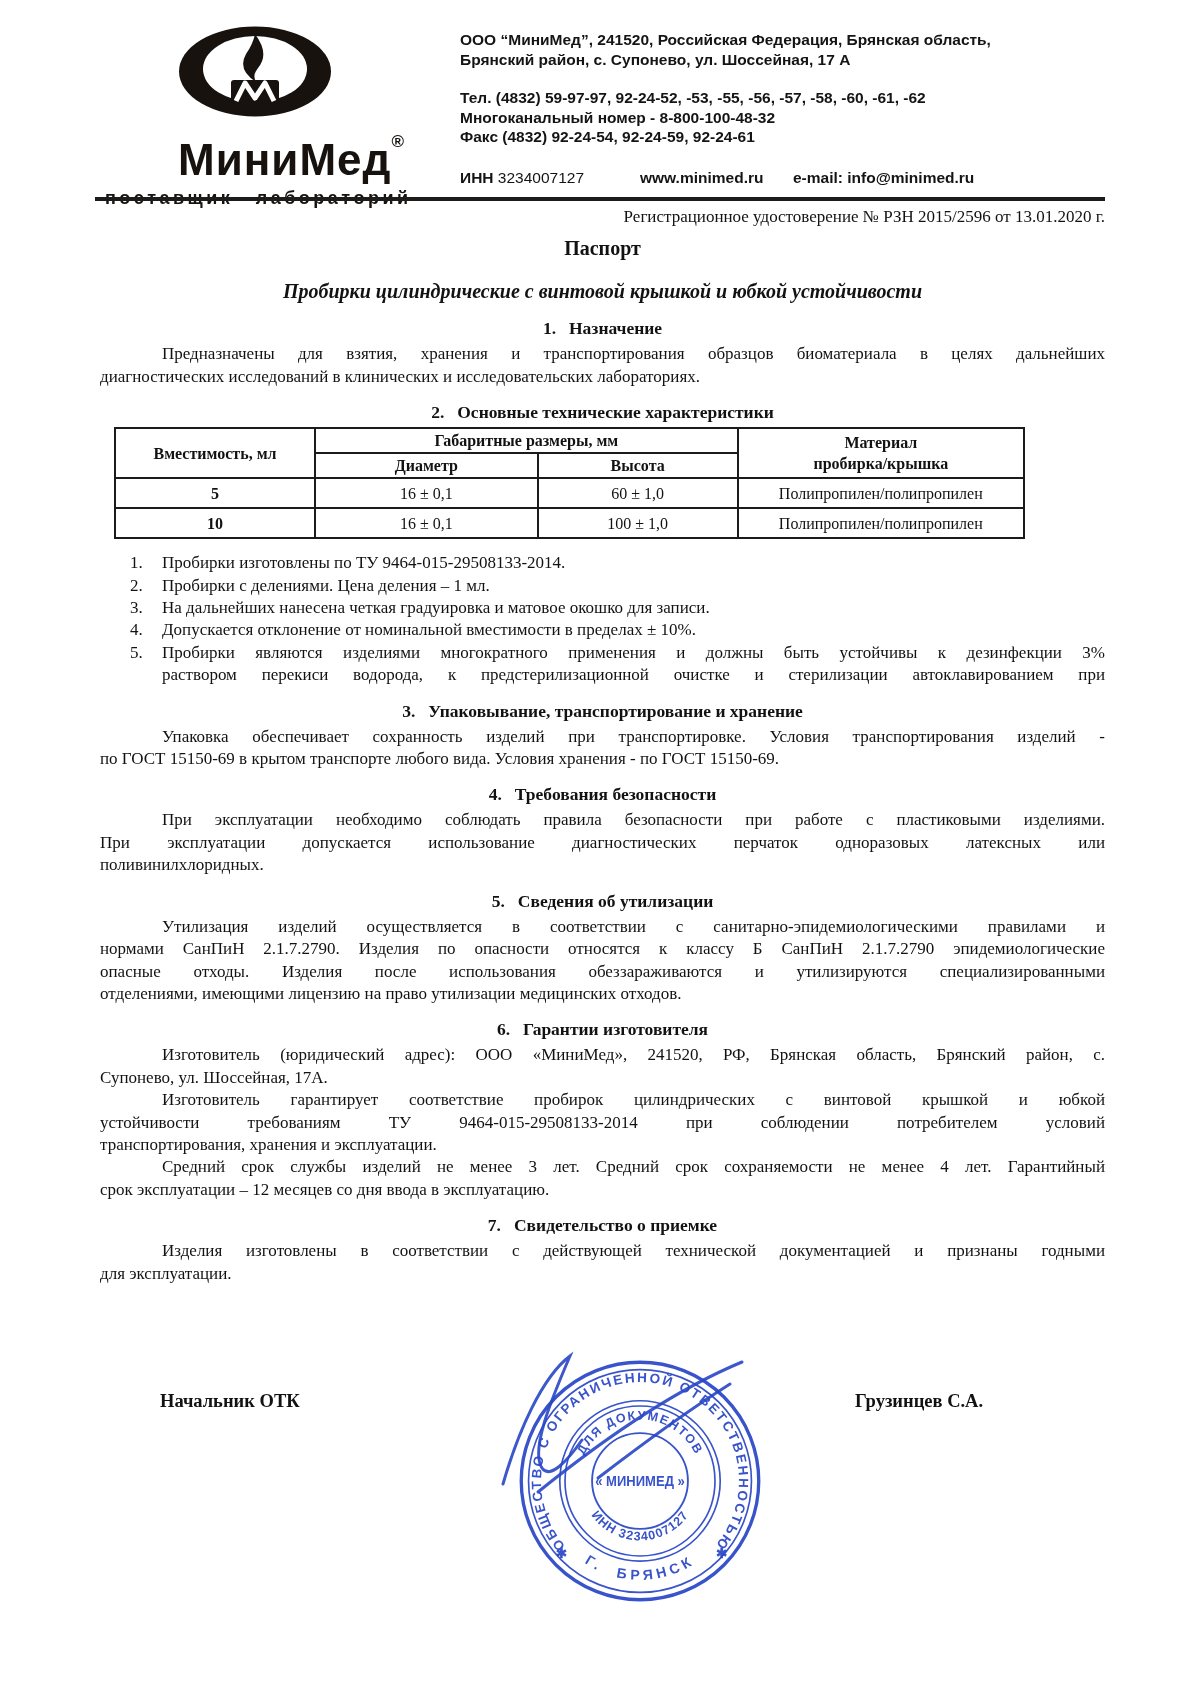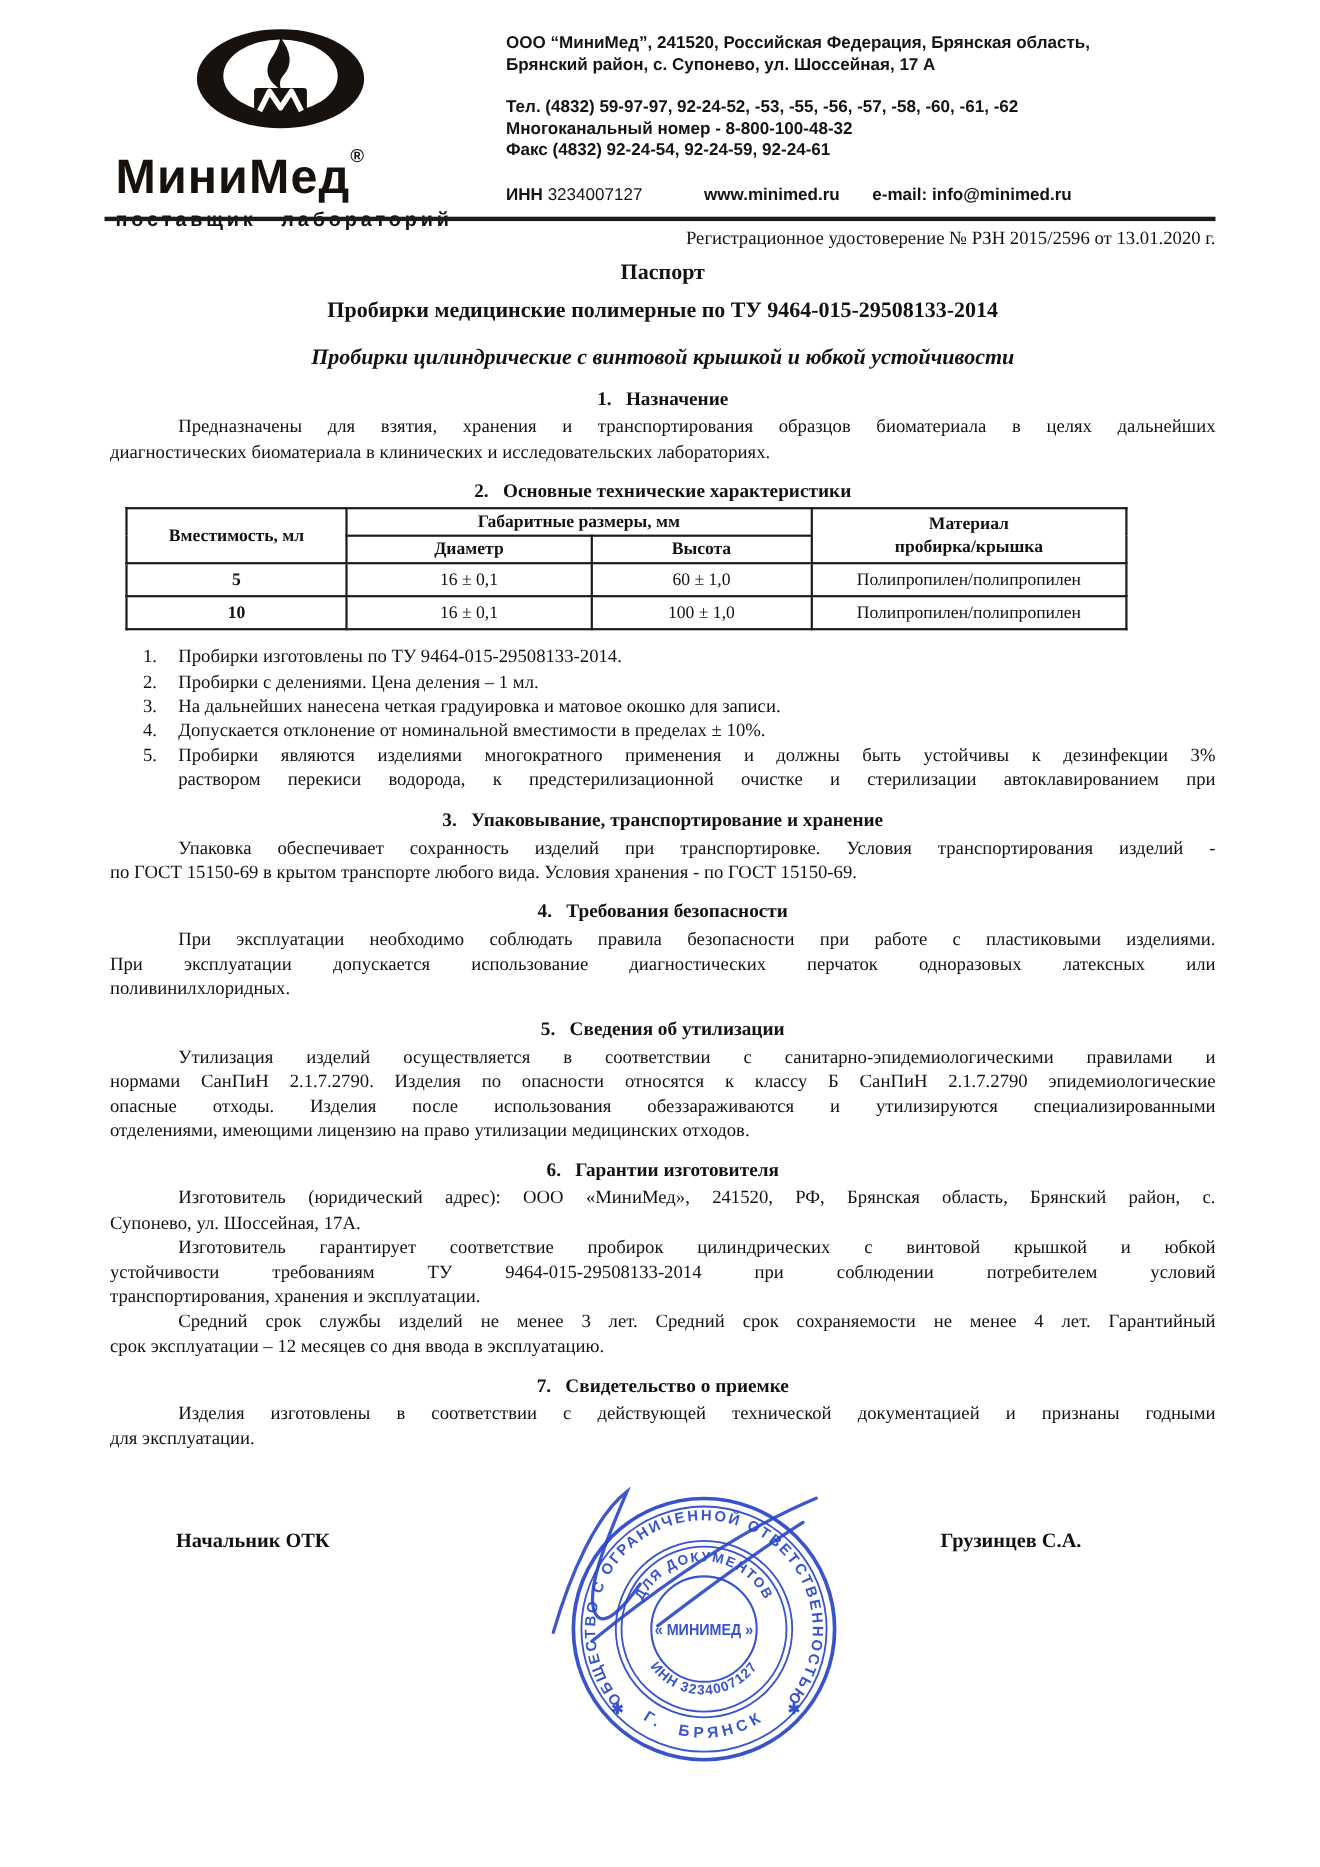--- a/index.html
+++ b/index.html
@@ -1,19 +1,19 @@
 <!DOCTYPE html>
 <html><head>
 <meta charset="utf-8">
 <style>
   html,body{margin:0;padding:0;background:#e8e8e8;}
   .page{position:relative;width:1200px;height:1697px;background:#ffffff;margin:0 auto;overflow:hidden;
         font-family:"Liberation Serif",serif;color:#121212;}
   
-  .logo-wrap{position:absolute;left:105px;top:24px;width:300px;text-align:left;}
+  .logo-wrap{position:absolute;left:105px;top:24px;width:300px;text-align:right;}
   .logo-oval{display:block;margin:0 auto;}
   .brand{font-family:"Liberation Sans",sans-serif;font-weight:bold;font-size:44px;line-height:46px;
          letter-spacing:1px;color:#17120e;white-space:nowrap;}
   .brand sup{font-size:17px;vertical-align:28px;}
   .tagline{font-family:"Liberation Sans",sans-serif;font-weight:bold;font-size:18px;line-height:20px;
            letter-spacing:3.5px;word-spacing:14px;color:#17120e;margin-top:5px;white-space:nowrap;}
   .contact{position:absolute;left:460px;top:30px;width:620px;
            font-family:"Liberation Sans",sans-serif;font-weight:bold;font-size:15.5px;line-height:19.5px;color:#141414;}
   .tel-block{margin-top:19px;}
   .inn-row{position:relative;margin-top:21px;height:20px;}
@@ -84,27 +84,26 @@
       <span class="mail">e-mail: info@minimed.ru</span>
     </div>
   </div>
 
   <div class="rule"></div>
 
   <div class="content">
 
     <div class="reg">Регистрационное удостоверение № РЗН 2015/2596 от 13.01.2020 г.</div>
     <div class="t-passport">Паспорт</div>
-    <div class="t-main">Пробирки медицинские полимерные по ТУ 9464-015-29508133-2014</div>
     <div class="t-sub">Пробирки цилиндрические с винтовой крышкой и юбкой устойчивости</div>
 
     <div class="sec-h"><span class="h-num">1.</span><span>Назначение</span></div>
     <div>
       <div class="ln ind">Предназначены для взятия, хранения и транспортирования образцов биоматериала в целях дальнейших</div>
-      <div class="ln-end">диагностических биоматериала в клинических и исследовательских лабораториях.</div>
+      <div class="ln-end">диагностических исследований в клинических и исследовательских лабораториях.</div>
     </div>
 
     <div class="sec-h"><span class="h-num">2.</span><span>Основные технические характеристики</span></div>
     <table class="spec-table">
       <colgroup>
           <col style="width:22%">
           <col style="width:24.5%">
           <col style="width:22%">
           <col style="width:31.5%">
         </colgroup>

